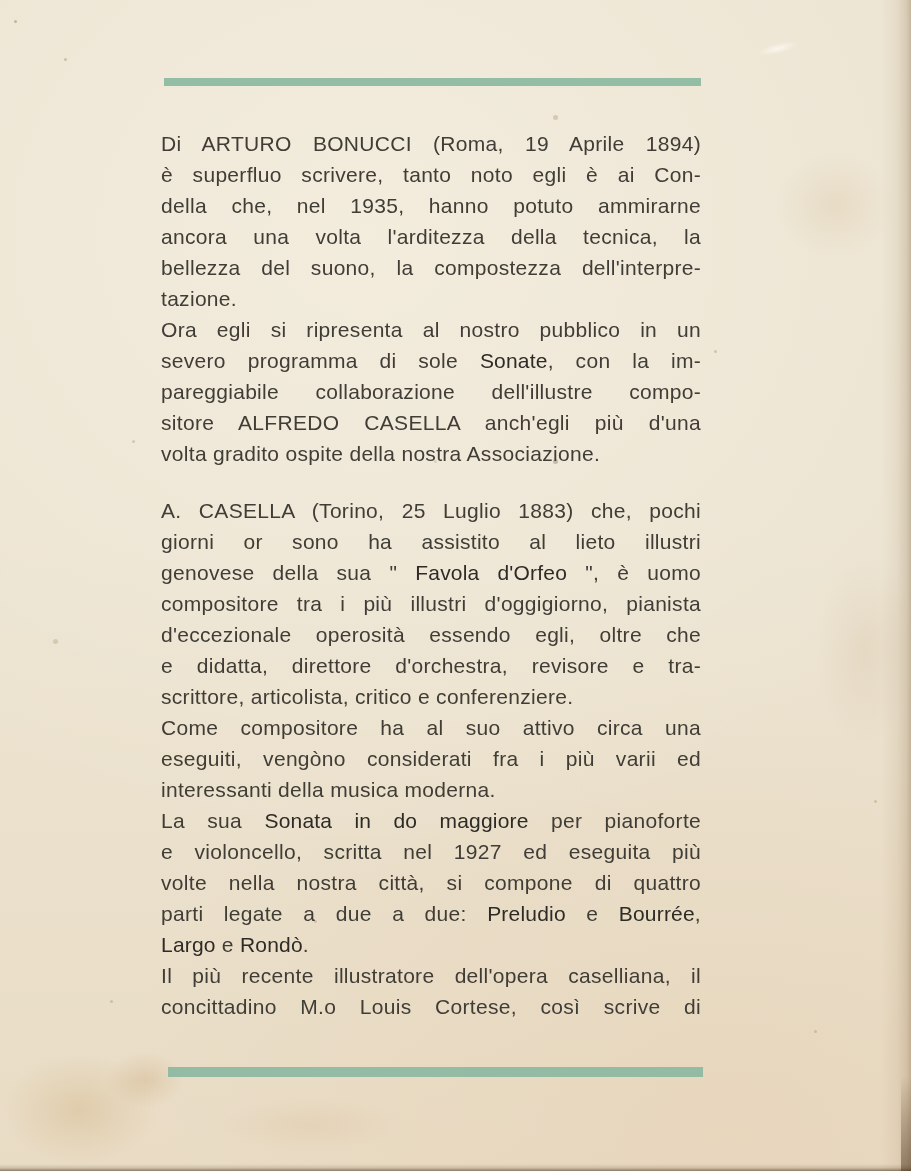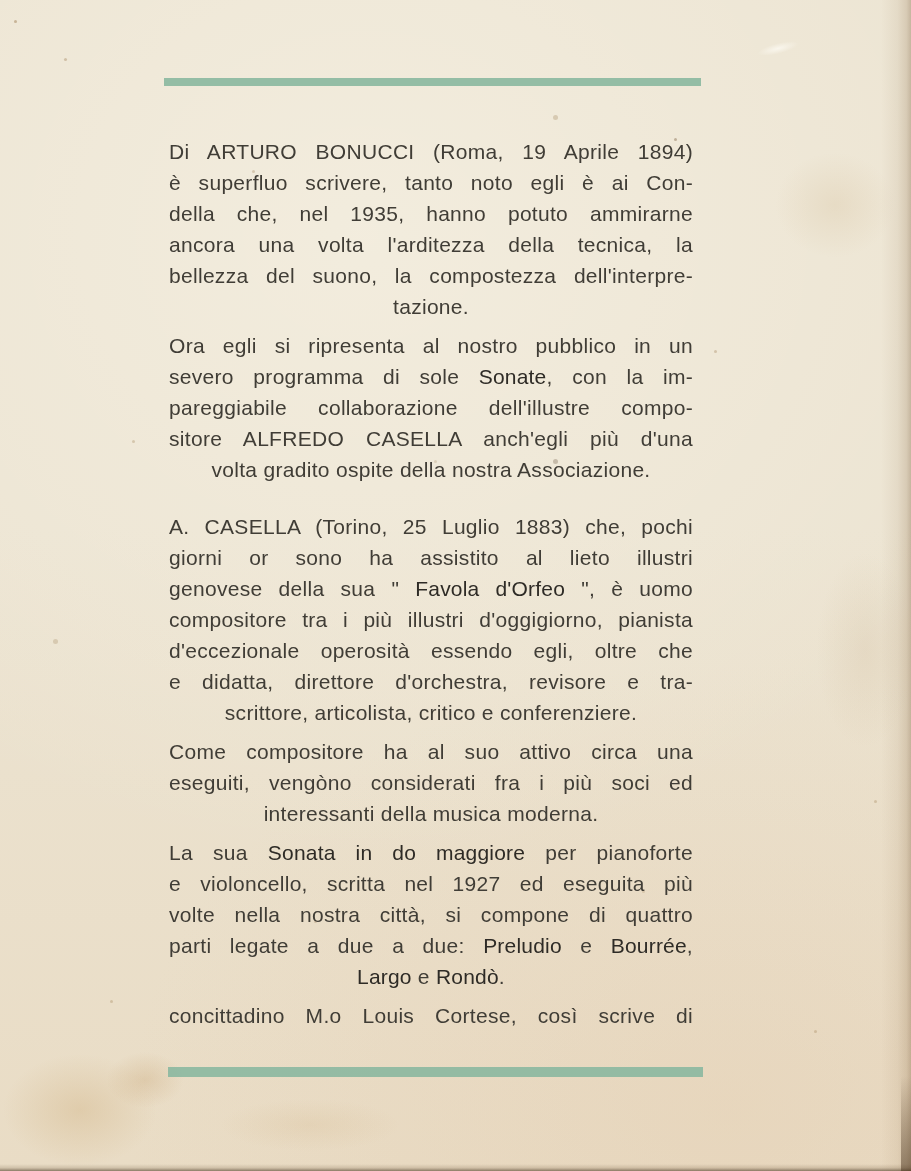--- a/index.html
+++ b/index.html
@@ -65,23 +65,23 @@
   
   .rule{position:absolute;background:var(--rule);}
   .rule.top{left:164px;top:78px;width:537px;height:8px;opacity:0.92;}
   .rule.bottom{left:168px;top:1067px;width:535px;height:10px;opacity:0.92;}
   
   .text-column{
     position:absolute;left:161px;top:128px;width:540px;
     color:var(--ink);
     font-size:21px;line-height:31px;letter-spacing:0.3px;
   }
-  .paragraph{margin:8px;}
+  .paragraph{margin:0;}
   .paragraph.gap{margin-top:26px;}
-  .line{text-align:center;}
+  .line{text-align:left;}
   .line.j{text-align:justify;text-align-last:justify;}
   .b{font-weight:400;color:var(--ink-bold);letter-spacing:0.2px;}
 </style>
 </head>
 <body>
 
 <div class="page">
   <div class="stain s1"></div>
   <div class="stain s2"></div>
   <div class="stain s3"></div>
@@ -112,31 +112,32 @@
         <div class="line j"><span>A. CASELLA (Torino, 25 Luglio 1883) che, pochi</span></div>
         <div class="line j"><span>giorni or sono ha assistito al lieto illustri</span></div>
         <div class="line j"><span>genovese della sua " </span><span class="b">Favola d'Orfeo</span><span> ", è uomo</span></div>
         <div class="line j"><span>compositore tra i più illustri d'oggigiorno, pianista</span></div>
         <div class="line j"><span>d'eccezionale operosità essendo egli, oltre che</span></div>
         <div class="line j"><span>e didatta, direttore d'orchestra, revisore e tra-</span></div>
         <div class="line"><span>scrittore, articolista, critico e conferenziere.</span></div>
       </div>
       <div class="paragraph">
         <div class="line j"><span>Come compositore ha al suo attivo circa una</span></div>
-        <div class="line j"><span>eseguiti, vengòno considerati fra i più soci ed</span></div>
+        <div class="line j"><span>eseguiti, vengòno considerati fra i più varii ed</span></div>
         <div class="line"><span>interessanti della musica moderna.</span></div>
       </div>
       <div class="paragraph">
         <div class="line j"><span>La sua </span><span class="b">Sonata in do maggiore</span><span> per pianoforte</span></div>
         <div class="line j"><span>e violoncello, scritta nel 1927 ed eseguita più</span></div>
         <div class="line j"><span>volte nella nostra città, si compone di quattro</span></div>
         <div class="line j"><span>parti legate a due a due: </span><span class="b">Preludio</span><span> e </span><span class="b">Bourrée</span><span>,</span></div>
         <div class="line"><span class="b">Largo</span><span> e </span><span class="b">Rondò</span><span>.</span></div>
       </div>
       <div class="paragraph">
+        <div class="line j"><span>Il più recente illustratore dell'opera caselliana, il</span></div>
         <div class="line j"><span>concittadino M.o Louis Cortese, così scrive di</span></div>
       </div>
     </div>
 
   <div class="rule bottom"></div>
 
   <div class="right-edge"></div>
   <div class="bottom-edge"></div>
   <div class="corner-dark"></div>
 </div>

